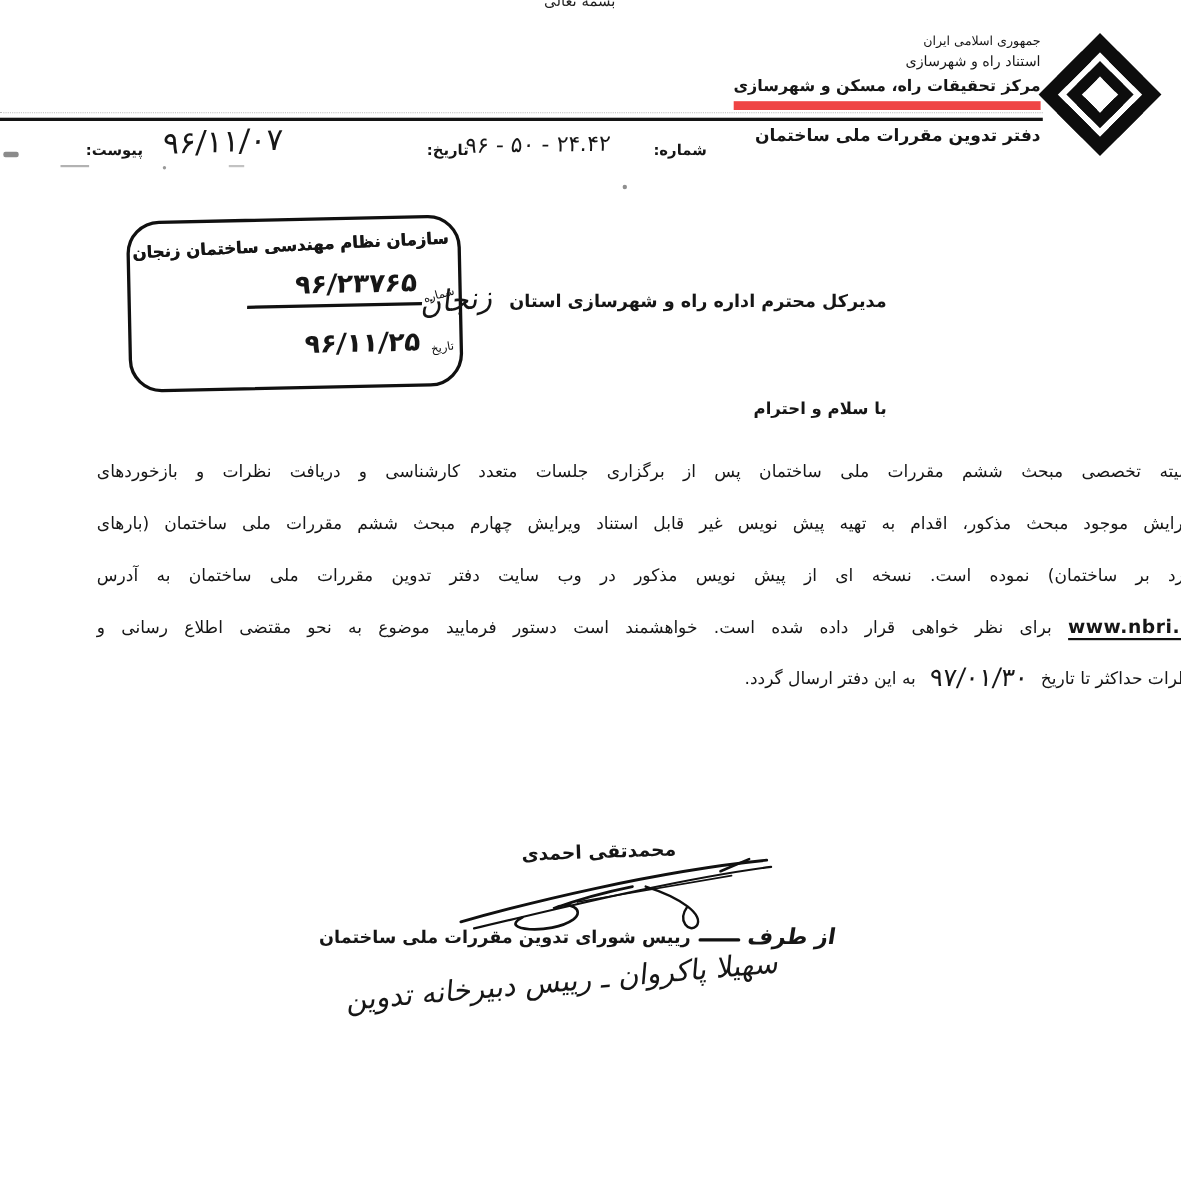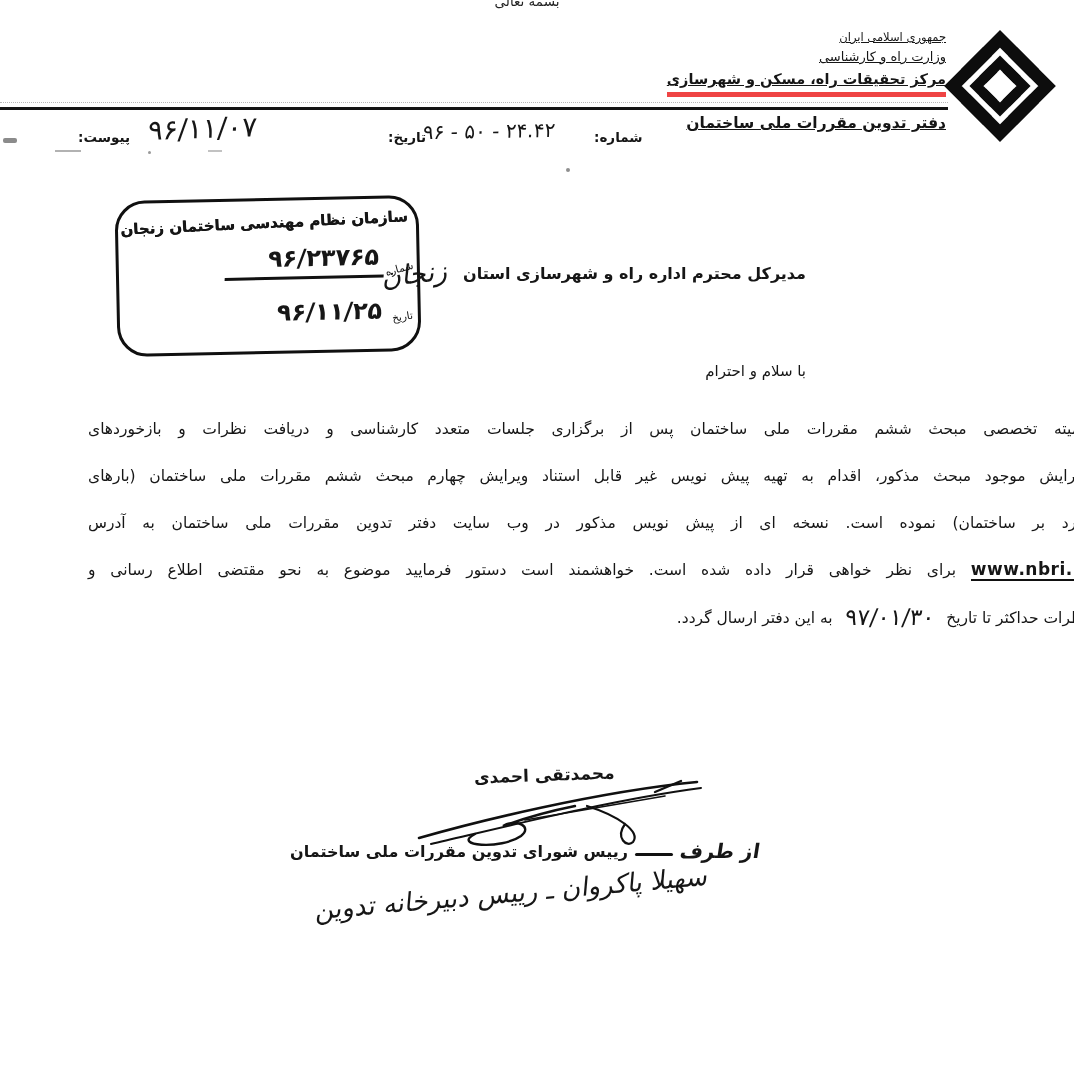--- a/index.html
+++ b/index.html
@@ -4,24 +4,24 @@
 <style>
   html,body{margin:0;padding:0;background:#e8e8e8;}
   .page{
     position:relative;width:1074px;height:1074px;background:#ffffff;
     overflow:hidden;font-family:"DejaVu Sans",sans-serif;color:#161616;direction:rtl;
   }
 
   
   .bismillah{position:absolute;left:462px;top:-7px;width:130px;text-align:center;font-size:13.5px;color:#222;}
   .logo{position:absolute;left:933px;top:24px;width:134px;height:124px;}
-  .hdr{position:absolute;right:128px;text-align:left;white-space:nowrap;text-decoration:underline;}
+  .hdr{position:absolute;right:128px;text-align:left;white-space:nowrap;}
   .hdr-country{top:30px;font-size:11.5px;}
   .hdr-ministry{top:49px;font-size:13px;}
-  .hdr-center{top:71px;font-size:14.5px;font-weight:700;padding-bottom:5px;border-bottom:5px solid #ef4444;margin-left:40px;}
+  .hdr-center{top:71px;font-size:14.5px;font-weight:700;padding-bottom:5px;border-bottom:8px solid #ef4444;margin-left:40px;}
   .hdr-office{top:114px;font-size:15.5px;font-weight:700;letter-spacing:.3px;}
   .rule{position:absolute;left:0;top:107px;width:948px;height:3px;background:#141414;}
   .rule-dots{position:absolute;left:0;top:102px;width:948px;height:0;border-top:1px dotted #8a8a8a;opacity:.6;}
 
   
   .meta-label{position:absolute;top:129px;font-size:13.5px;font-weight:700;}
   .lbl-number{left:594px;}
   .lbl-date{left:388px;}
   .lbl-attach{left:78px;}
   .hand{display:inline-block;}
@@ -34,21 +34,21 @@
   .stamp-lbl{position:absolute;font-size:10.5px;color:#111;}
   .stamp-lbl-num{right:3px;top:64px;transform:rotate(-14deg);}
   .stamp-lbl-date{right:5px;top:112px;transform:rotate(-8deg);}
   .stamp-num{position:absolute;right:32px;top:44px;font-size:24px;font-weight:600;letter-spacing:2px;border-bottom:3px solid #111;padding:0 6px 4px 42px;transform:skewX(-5deg);}
   .stamp-date{position:absolute;right:36px;top:98px;font-size:24px;font-weight:600;letter-spacing:8px;transform:skewX(-5deg);}
 
   
   .recipient{position:absolute;right:268px;top:258px;display:flex;direction:rtl;align-items:flex-start;gap:14px;}
   .recipient-title{font-size:16px;font-weight:700;white-space:nowrap;padding-top:6px;}
   .city{font-size:27px;transform:rotate(-6deg) skewX(-12deg);letter-spacing:1px;}
-  .salutation{position:absolute;right:268px;top:362px;font-size:15px;font-weight:400;}
+  .salutation{position:absolute;right:268px;top:362px;font-size:15px;font-weight:700;}
 
   
   .body{position:absolute;left:40px;top:406px;width:1000px;font-size:15.5px;margin-left:48px;}
   .bline{height:47px;line-height:47px;text-align:justify;text-align-last:justify;}
   .bline-last{height:47px;line-height:47px;text-align:right;}
   .url{direction:ltr;unicode-bidi:embed;display:inline-block;font-weight:700;font-size:17px;border-bottom:2px solid #111;letter-spacing:.5px;line-height:1.2;}
   .deadline{display:inline-block;font-size:23px;letter-spacing:3px;margin:0 12px;transform:skewX(-6deg);vertical-align:-2px;}
 
   
   .sig-name{position:absolute;left:474px;top:765px;font-size:17px;font-weight:700;letter-spacing:.5px;transform:rotate(-2deg);}
@@ -88,21 +88,21 @@
         <path d="M36 45 L50 31 L64 45" stroke-width="8"></path>
       </g>
       <g transform="rotate(270 50 50)">
         <path d="M22 40 L50 12 L78 40"></path>
         <path d="M36 45 L50 31 L64 45" stroke-width="8"></path>
       </g>
     </g>
   </svg>
 
   <div class="hdr hdr-country">جمهوری اسلامی ایران</div>
-  <div class="hdr hdr-ministry">وزارت راه و کارشناسی</div>
+  <div class="hdr hdr-ministry">استناد راه و شهرسازی</div>
   <div class="hdr hdr-center">مرکز تحقیقات راه، مسکن و شهرسازی</div>
   <div class="hdr hdr-office">دفتر تدوین مقررات ملی ساختمان</div>
   <div class="rule-dots"></div>
   <div class="rule"></div>
 
   <span class="meta-label lbl-number">شماره:</span>
   <span class="val-number hand">۲۴.۴۲ - ۵۰ - ۹۶</span>
   <span class="meta-label lbl-date">تاریخ:</span>
   <span class="val-date hand">۹۶/۱۱/۰۷</span>
   <span class="meta-label lbl-attach">پیوست:</span>

